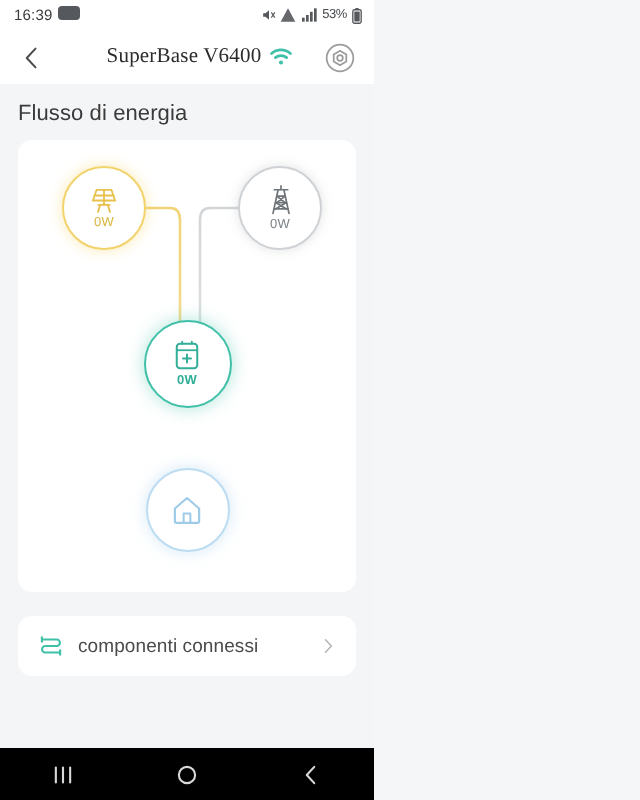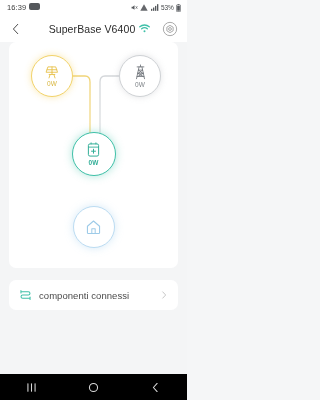--- a/index.html
+++ b/index.html
@@ -31,20 +31,21 @@
   .appbar {
     height: 27px; background: #ffffff;
     display: flex; align-items: center; padding: 0 9px;
     position: relative;
   }
   .chev-back { width: 14px; height: 14px; flex: 0 0 auto; cursor: pointer; }
   .appbar-center {
     position: absolute; left: 12px; right: 0;
     display: flex; align-items: center; justify-content: center; gap: 4px;
     pointer-events: none;
+    font-family: Liberation Serif, serif;
   }
   .appbar-title { font-size: 10.5px; color: #2b2b2b; letter-spacing: .1px; }
   .wifi-ic { display: block; }
   .gear-btn { margin-left: auto; width: 16px; height: 16px; cursor: pointer; z-index: 2; }
 
   
   .page-title {
     font-size: 11px; color: #3a3a3a; padding: 9px 0 7px 9px;
     letter-spacing: .05px;
   }
@@ -160,20 +161,21 @@
         <circle cx="7" cy="9" r="1.3" fill="#3fc0a8"></circle>
       </svg>
     </div>
     <svg class="gear-btn" viewBox="0 0 24 24">
       <circle cx="12" cy="12" r="10" fill="none" stroke="#9b9b9b" stroke-width="1.3"></circle>
       <path d="M12 6.6 L16.7 9.3 L16.7 14.7 L12 17.4 L7.3 14.7 L7.3 9.3 Z" fill="none" stroke="#9b9b9b" stroke-width="1.3" stroke-linejoin="round"></path>
       <circle cx="12" cy="12" r="2.1" fill="none" stroke="#9b9b9b" stroke-width="1.3"></circle>
     </svg>
   </div>
 
+  <div class="page-title">Flusso di energia</div>
 
   <div class="flow-card">
 
     <svg class="flow-svg" viewBox="0 0 169 226" preserveAspectRatio="none">
       <defs>
         <linearGradient id="gradSolar" x1="0" y1="0" x2="0" y2="1">
           <stop offset="0%" stop-color="#f0d477"></stop>
           <stop offset="100%" stop-color="#f3dd96"></stop>
         </linearGradient>
         <linearGradient id="gradGrid" x1="0" y1="0" x2="0" y2="1">

